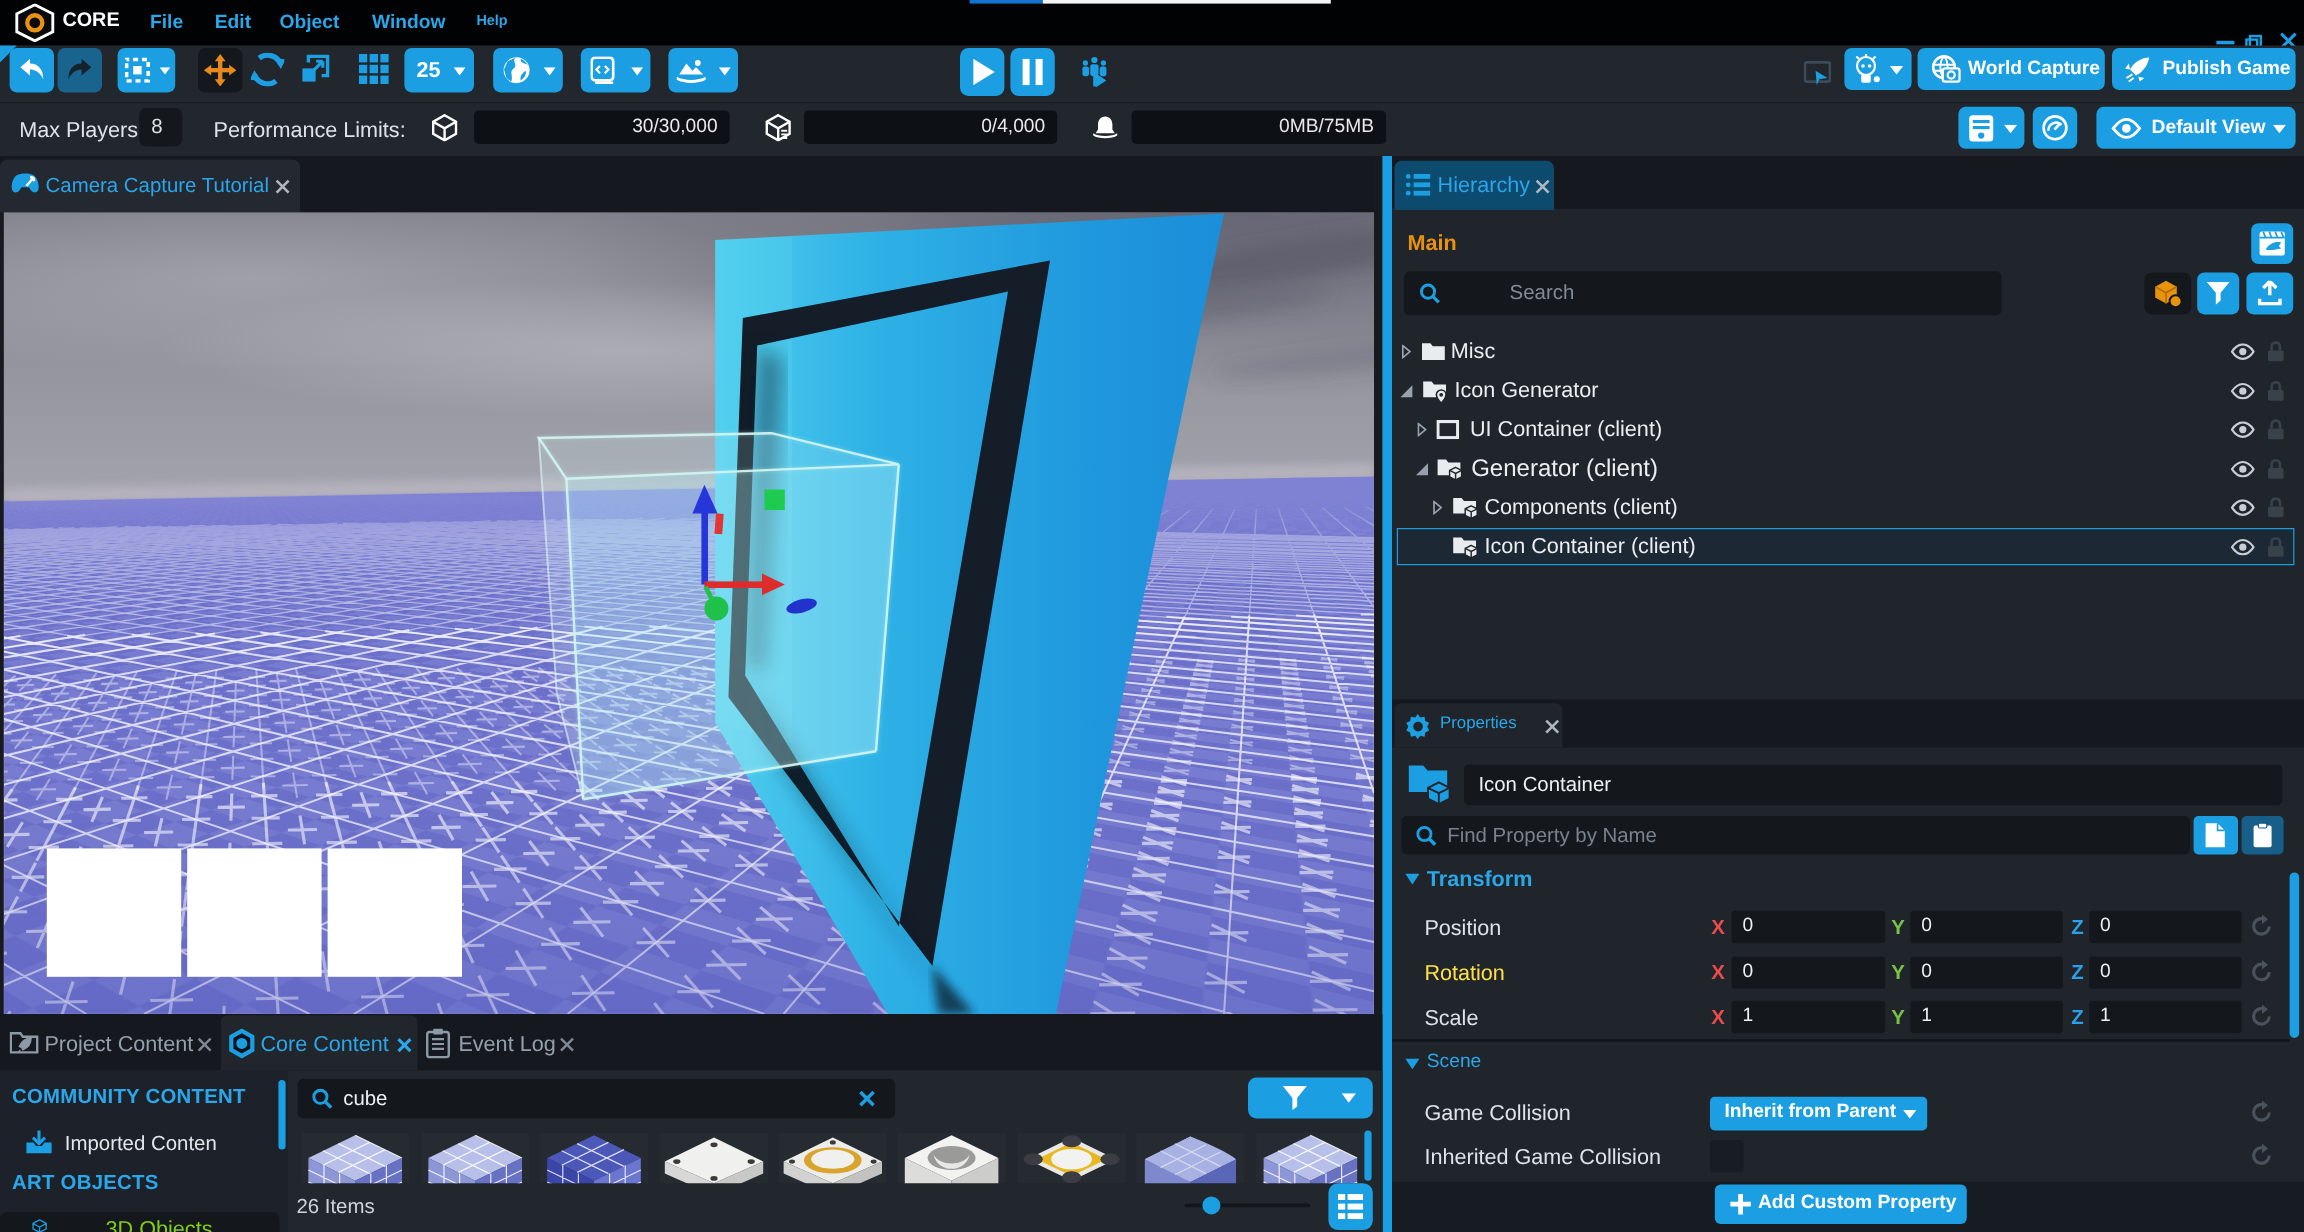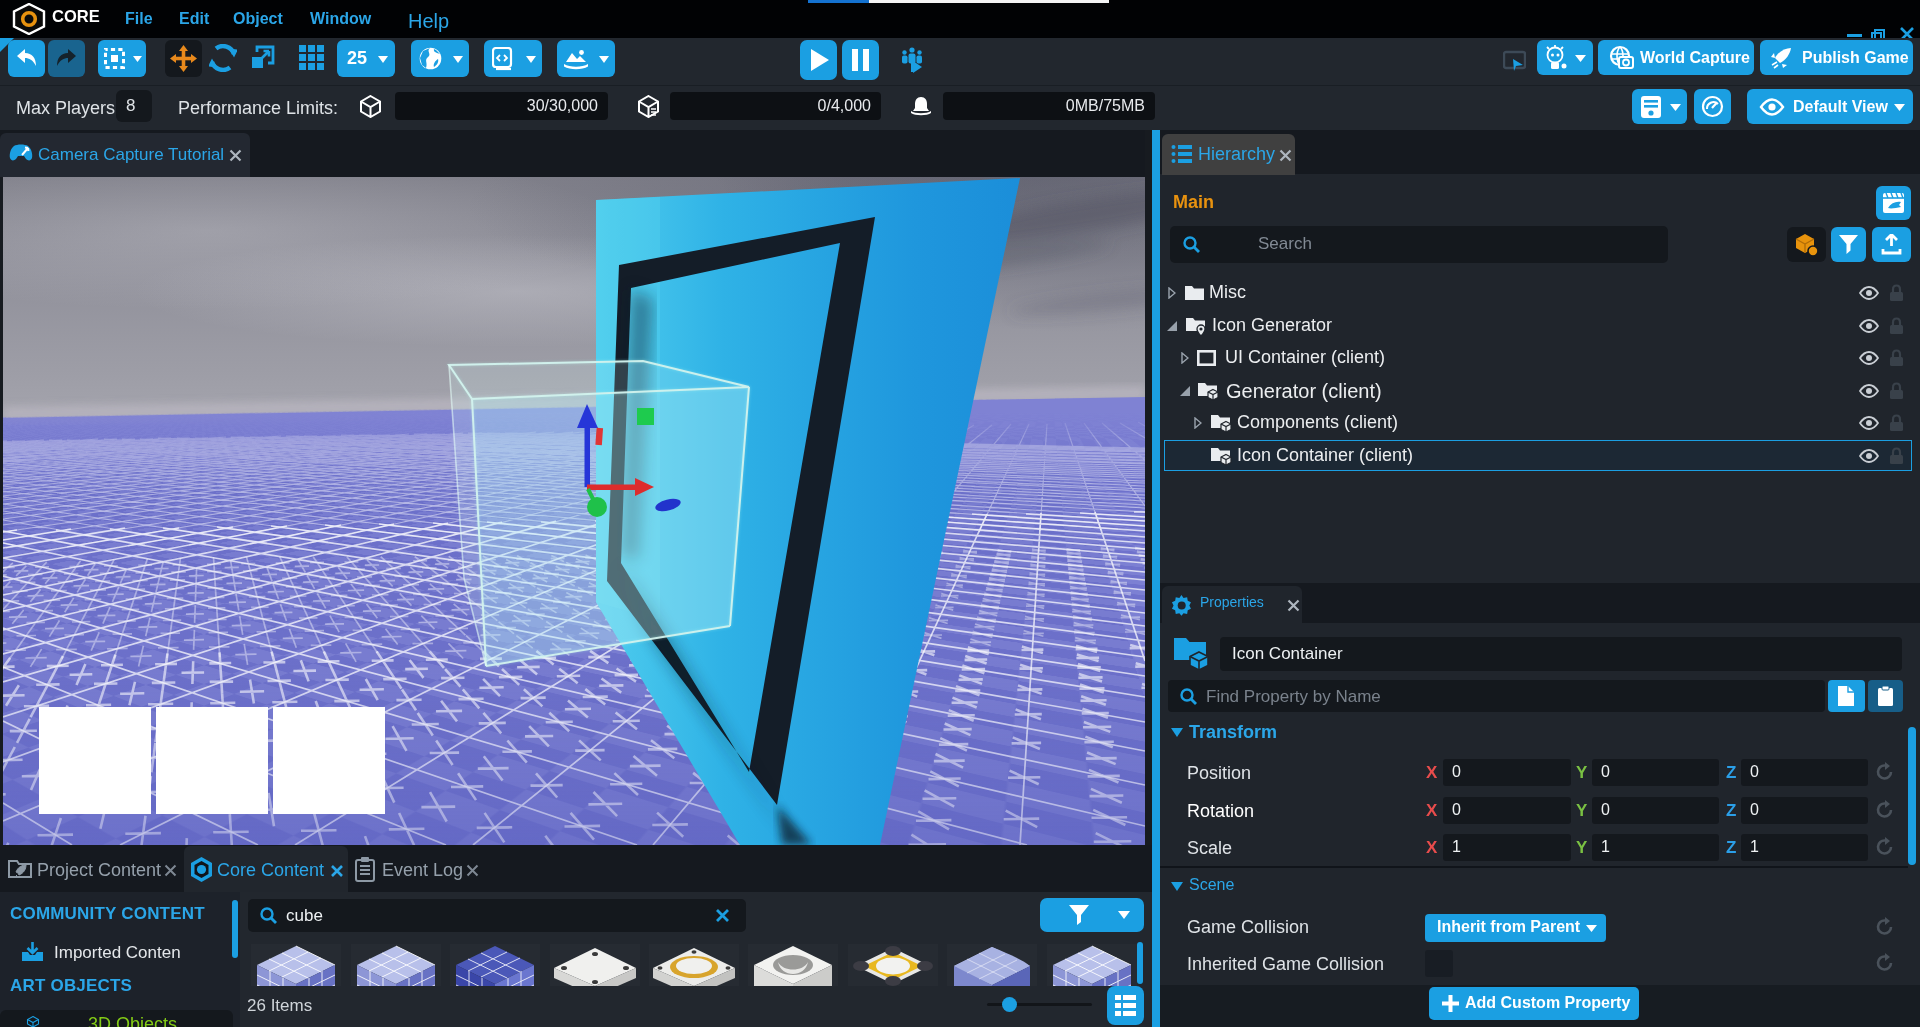--- a/index.html
+++ b/index.html
@@ -23,21 +23,21 @@
   <polygon points="19,1 34,8.5 34,23.5 19,31 4,23.5 4,8.5" fill="#0a0a0a" stroke="#ffffff" stroke-width="2.4"></polygon>
   <circle cx="19" cy="16" r="6.3" fill="none" stroke="#e8920f" stroke-width="3.6"></circle>
 </svg>
 <svg class="abs" style="left:52px;top:8px;" width="50" height="17" viewBox="0 0 50 17">
   <text x="0" y="14" font-family="Liberation Sans" font-size="16.5" font-weight="bold" fill="#ffffff">CORE</text>
 </svg>
 <div class="abs" style="left:125px;top:10px;font-size:16px;font-weight:bold;color:#2ba6e8;">File</div>
 <div class="abs" style="left:179px;top:10px;font-size:16px;font-weight:bold;color:#2ba6e8;">Edit</div>
 <div class="abs" style="left:233px;top:10px;font-size:16px;font-weight:bold;color:#2ba6e8;">Object</div>
 <div class="abs" style="left:310px;top:10px;font-size:16px;font-weight:bold;color:#2ba6e8;">Window</div>
-<div class="abs" style="left:408px;top:10px;font-size:20px;font-weight:normal;color:#2ba6e8;">Help</div>
+<div class="abs" style="left:397px;top:10px;font-size:12px;font-weight:bold;color:#2ba6e8;">Help</div>
 
 <svg class="abs" style="left:1845px;top:26px;" width="72" height="16" viewBox="0 0 72 16">
   <rect x="2" y="8" width="15" height="3" fill="#1b9fe2"></rect>
   <rect x="30" y="4" width="9" height="9" fill="none" stroke="#1b9fe2" stroke-width="2"></rect>
   <rect x="27" y="7" width="9" height="9" fill="none" stroke="#1b9fe2" stroke-width="2"></rect>
   <path d="M56 2 L68 14 M68 2 L56 14" stroke="#1b9fe2" stroke-width="2.6"></path>
 </svg>
 
 <div class="abs" style="left:0;top:38px;width:1920px;height:47px;background:#22272e;"></div>
 <div class="abs" style="left:0;top:38px;width:0;height:0;border-top:14px solid #1b9fe2;border-right:14px solid transparent;"></div>
@@ -576,21 +576,21 @@
     </g>
   </svg>
 </div>
 
 <div class="abs" style="left:1137px;top:942px;width:6px;height:42px;background:#1b9fe2;border-radius:3px;"></div>
 
 <div class="abs" style="left:1152px;top:130px;width:8px;height:897px;background:#1b9fe2;"></div>
 
 <div class="abs" style="left:1160px;top:130px;width:760px;height:453px;background:#15191f;"></div>
 <div class="abs" style="left:1160px;top:174px;width:760px;height:409px;background:#20252c;"></div>
-<div class="abs" style="left:1162px;top:134px;width:133px;height:41px;background:#404040;border-radius:6px 6px 0 0;">
+<div class="abs" style="left:1162px;top:134px;width:133px;height:41px;background:#0c4a6e;border-radius:6px 6px 0 0;">
   <svg class="abs" style="left:9px;top:10px;" width="21" height="20" viewBox="0 0 21 20">
     <g fill="#1b9fe2">
           <circle cx="2.5" cy="3" r="2"></circle>
           <rect x="7" y="1" width="14" height="4"></rect>
     <circle cx="2.5" cy="10" r="2"></circle>
           <rect x="7" y="8" width="14" height="4"></rect>
     <circle cx="2.5" cy="17" r="2"></circle>
           <rect x="7" y="15" width="14" height="4"></rect>
         </g>
   </svg>
@@ -776,21 +776,21 @@
   <svg class="abs" style="left:9px;top:5px;" width="17" height="22" viewBox="0 0 17 22">
     <rect x="1" y="3" width="15" height="18" rx="1.5" fill="#fff"></rect>
         <rect x="5" y="1" width="7" height="4" rx="1" fill="#fff" stroke="#175e88" stroke-width="1"></rect>
   </svg>
 </div>
 <svg class="abs" style="left:1171px;top:728px;" width="12" height="9" viewBox="0 0 12 9">
       <polygon points="0,0 12,0 6,9" fill="#1b9fe2"></polygon>
     </svg>
 <div class="abs" style="left:1189px;top:722px;font-size:18px;font-weight:bold;color:#2ba6e8;">Transform</div>
 <div class="abs" style="left:1187px;top:763px;font-size:18px;color:#dfe3e7;">Position</div>
-<div class="abs" style="left:1187px;top:801px;font-size:18px;color:#ffffff;">Rotation</div>
+<div class="abs" style="left:1187px;top:801px;font-size:18px;color:#fde047;">Rotation</div>
 <div class="abs" style="left:1187px;top:838px;font-size:18px;color:#dfe3e7;">Scale</div>
 <div class="abs" style="left:1160px;top:866px;width:748px;height:2px;background:#10141a;"></div>
 <svg class="abs" style="left:1171px;top:882px;" width="12" height="9" viewBox="0 0 12 9">
       <polygon points="0,0 12,0 6,9" fill="#1b9fe2"></polygon>
     </svg>
 <div class="abs" style="left:1189px;top:876px;font-size:16px;font-weight:normal;color:#2ba6e8;">Scene</div>
 <div class="abs" style="left:1187px;top:917px;font-size:18px;color:#dfe3e7;">Game Collision</div>
 <div class="abs btn-blue" style="left:1425px;top:914px;width:181px;height:28px;border-radius:4px;">
   <div class="abs" style="left:12px;top:4px;font-size:16px;font-weight:bold;color:#fff;">Inherit from Parent</div>
   <svg class="abs" style="right:9px;top:11px;" width="11" height="7" viewBox="0 0 11 7">

